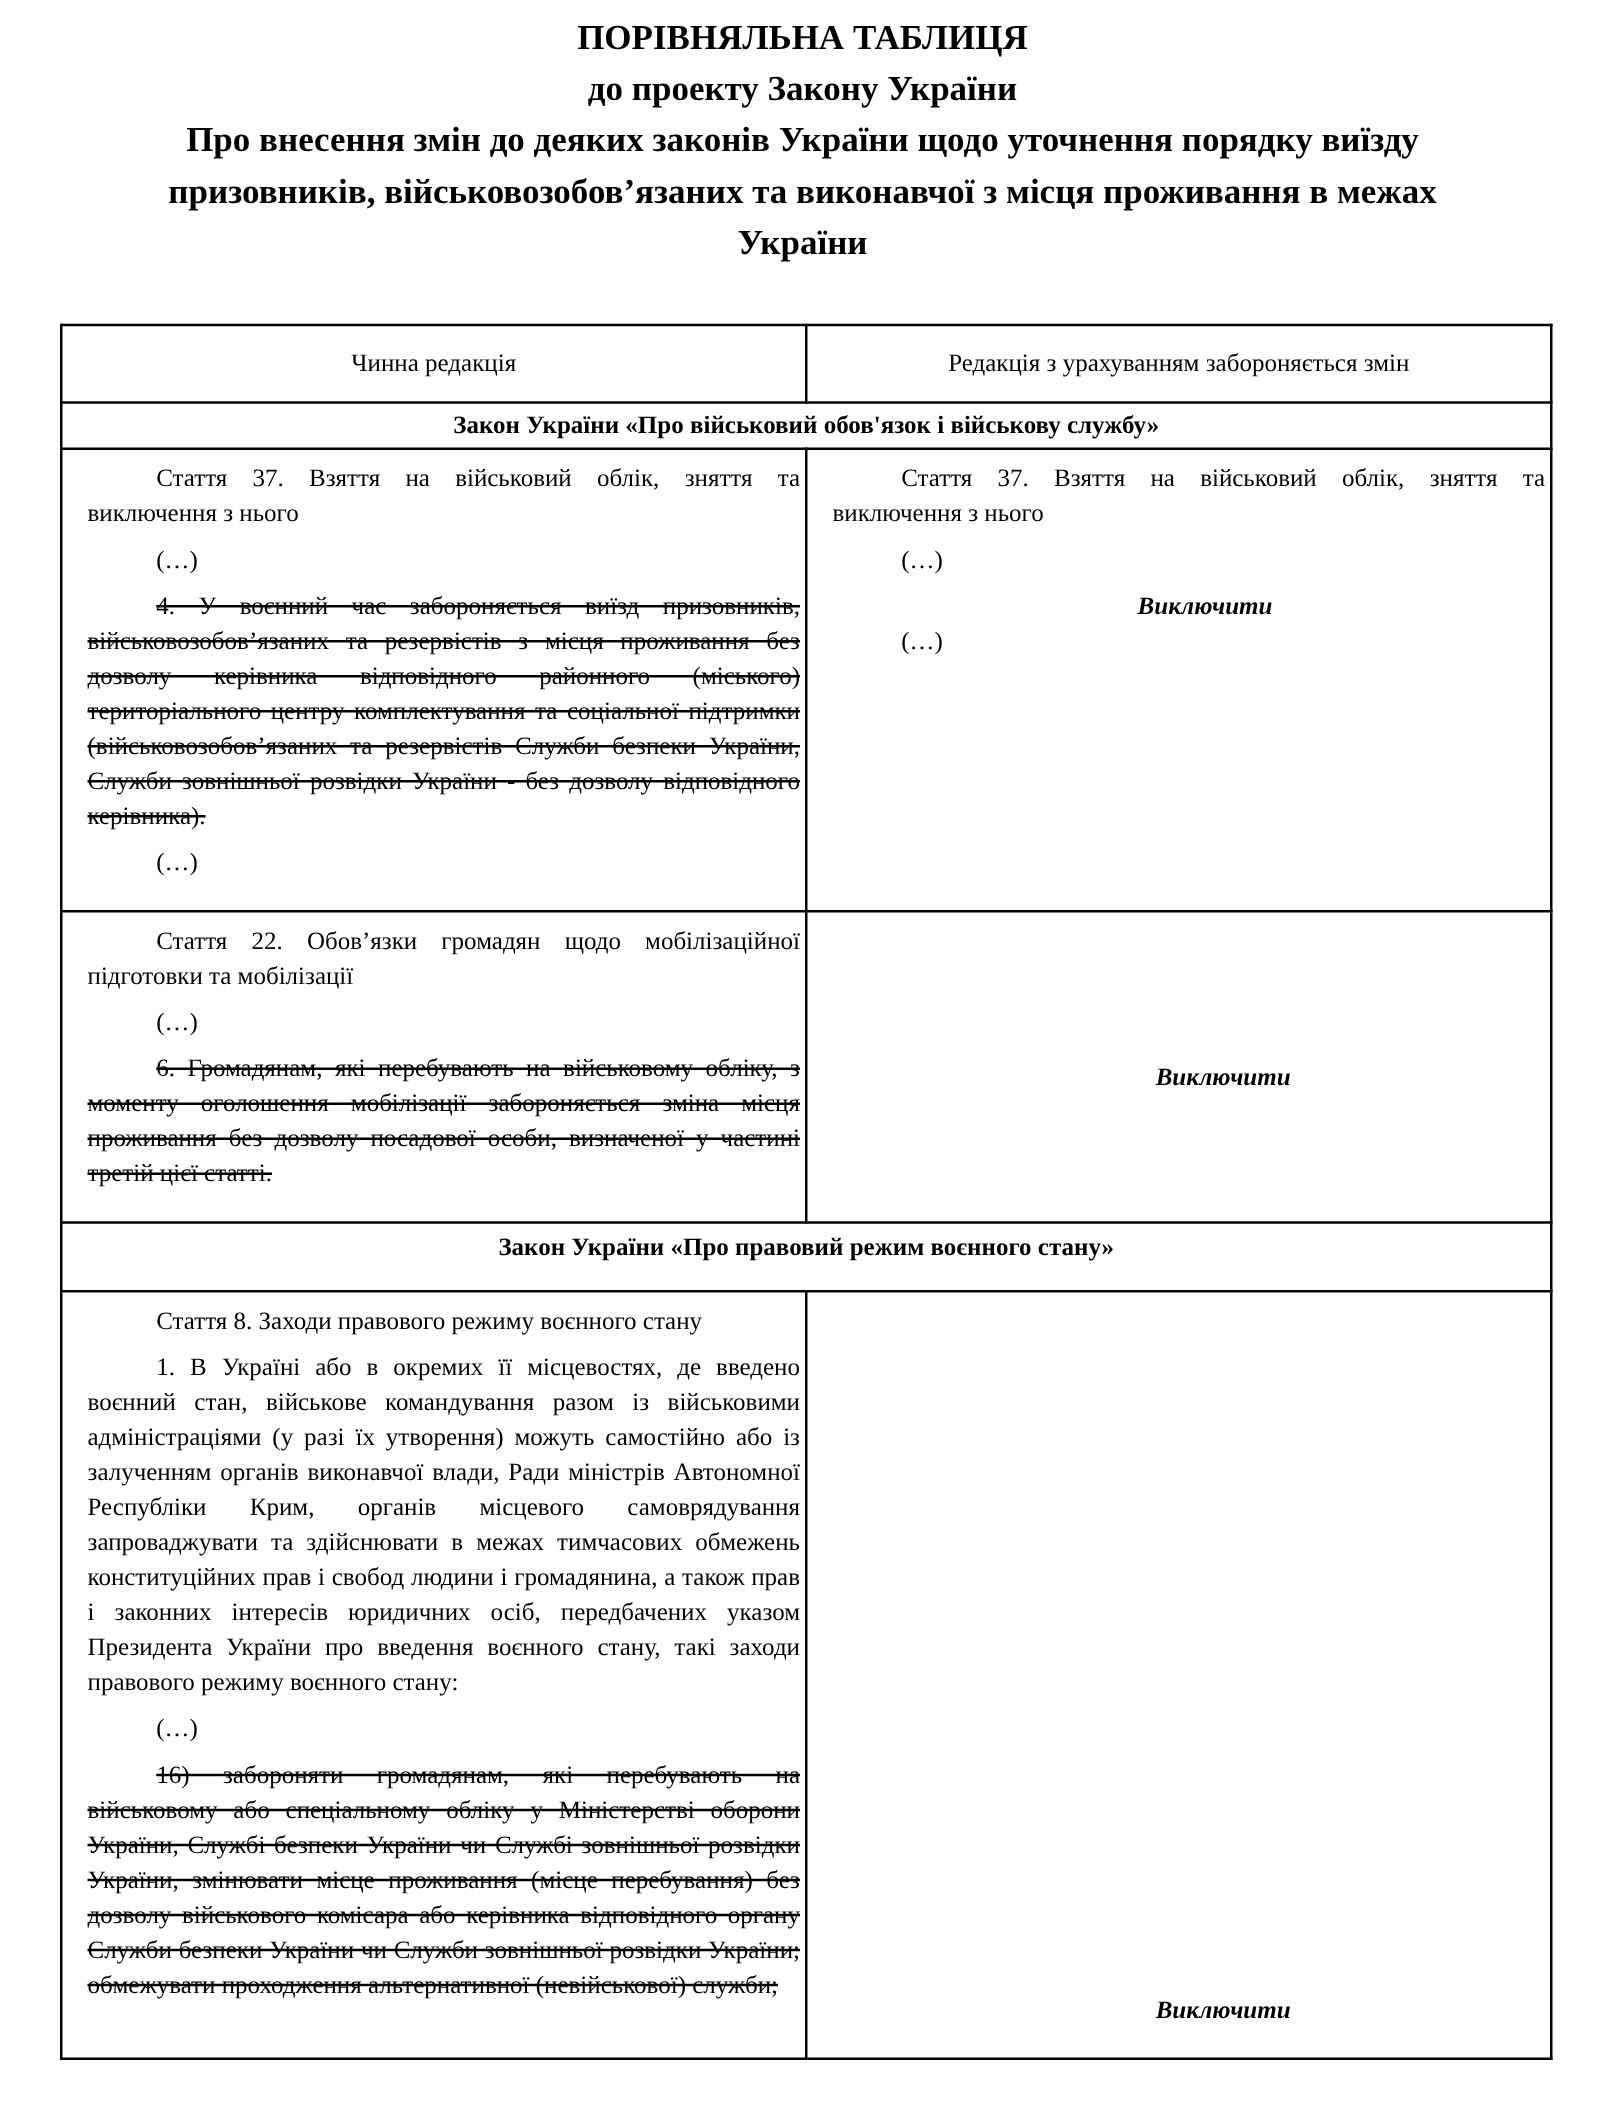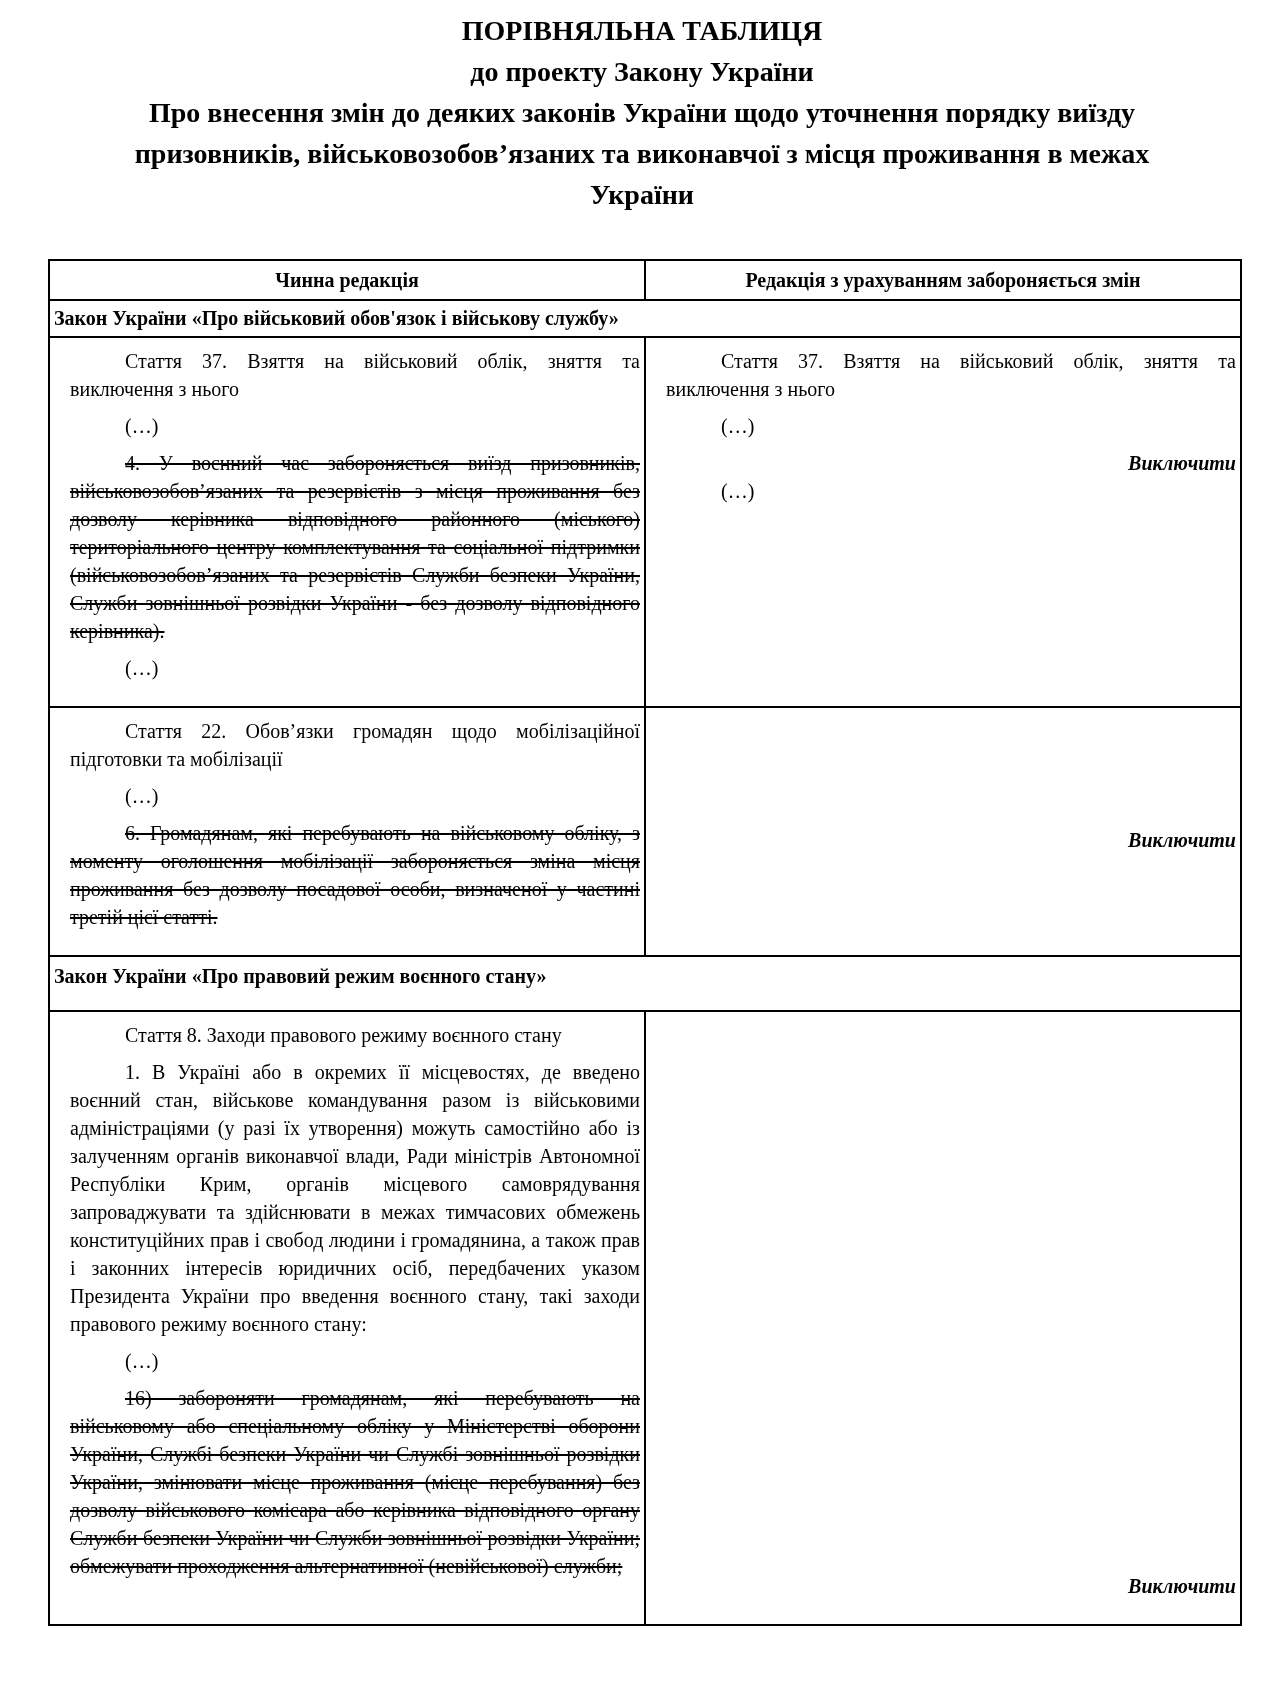--- a/index.html
+++ b/index.html
@@ -35,24 +35,25 @@
     table-layout: fixed;
   }
   table.cmp td {
     border: 2px solid #000;
     vertical-align: top;
     font-size: 20px;
     line-height: 28px;
   }
   td.head {
     text-align: center;
-    font-weight: bold;
-    padding: 5px 4px;
+    font-weight: normal;
+    padding: 16px 4px;
   }
   tr.law-row td {
+    text-align: center;
     font-weight: bold;
     padding: 5px 4px 20px 4px;
   }
   tr.law-row.compact td {
     padding: 3px 4px 4px 4px;
   }
   td.cell {
     width: 50%;
     padding: 0 4px 24px 20px;
     text-align: justify;
@@ -64,21 +65,21 @@
   .para.no-gap {
     margin-top: 0;
   }
   .para.strike {
     text-decoration: line-through;
     text-decoration-thickness: 2px;
   }
   .para.exclude {
     font-weight: bold;
     font-style: italic;
-    text-align: right;
+    text-align: center;
     text-indent: 55px;
   }
   .para.exclude.exclude-sm {
     text-indent: 26px;
   }
   .para.exclude.gap-mid {
     margin-top: 118px;
   }
   .para.exclude.gap-big {
     margin-top: 560px;

